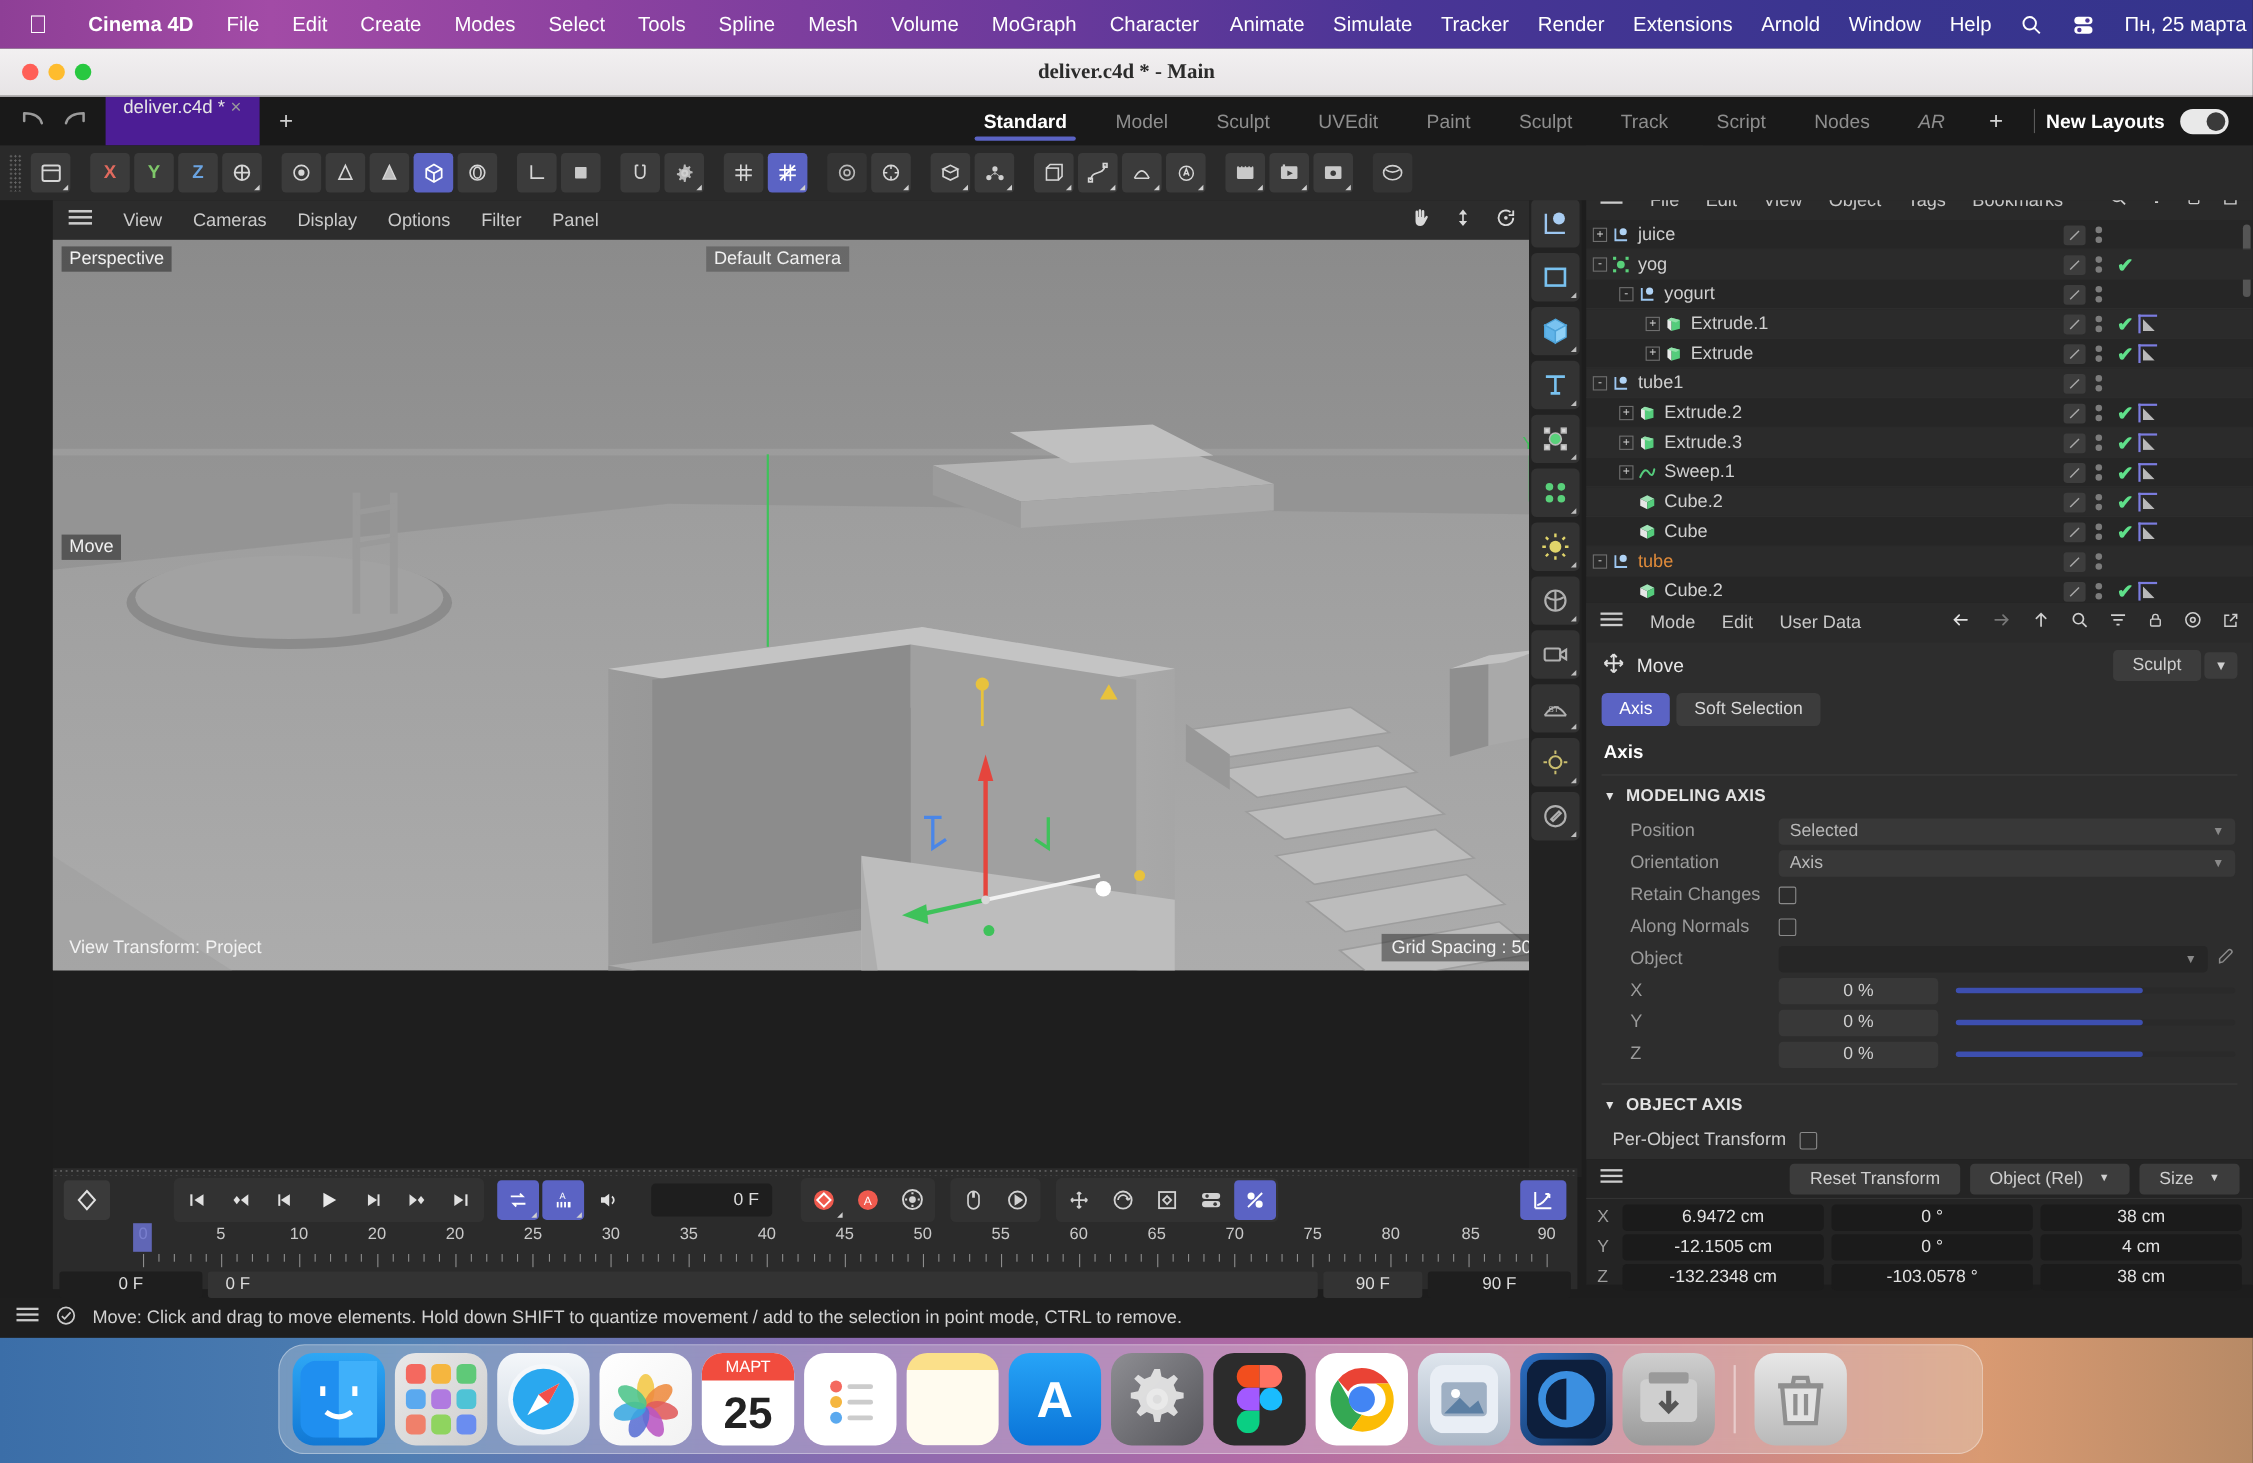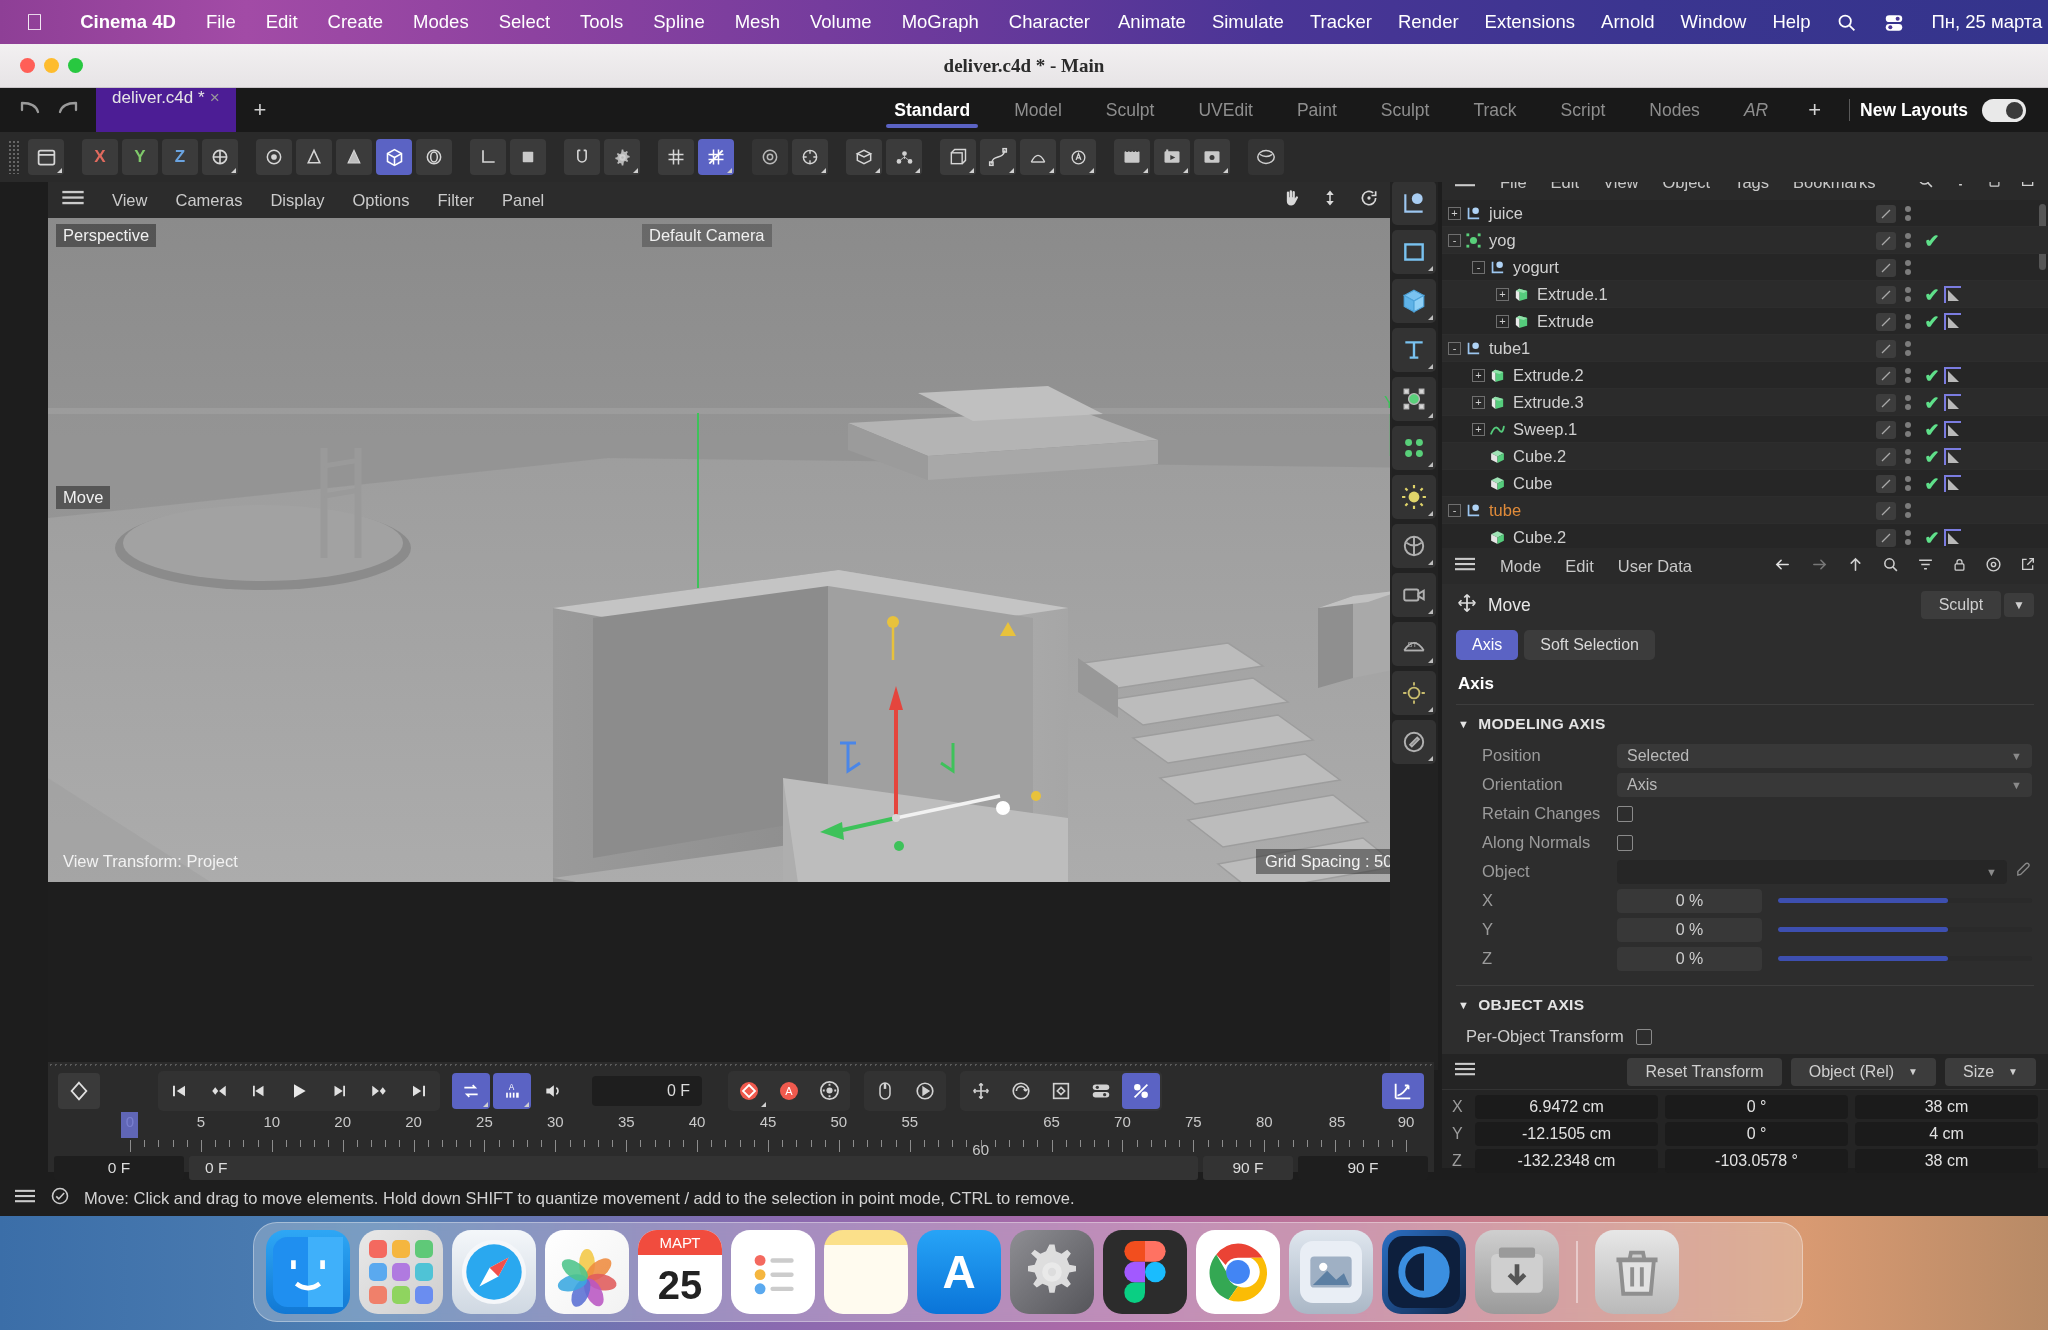--- a/index.html
+++ b/index.html
@@ -1476,21 +1476,21 @@
       <span class="tick-label" style="left: 223.778px;">10</span>
       <span class="tick-label" style="left: 294.667px;">20</span>
       <span class="tick-label" style="left: 365.556px;">20</span>
       <span class="tick-label" style="left: 436.444px;">25</span>
       <span class="tick-label" style="left: 507.333px;">30</span>
       <span class="tick-label" style="left: 578.222px;">35</span>
       <span class="tick-label" style="left: 649.111px;">40</span>
       <span class="tick-label" style="left: 720px;">45</span>
       <span class="tick-label" style="left: 790.889px;">50</span>
       <span class="tick-label" style="left: 861.778px;">55</span>
-      <span class="tick-label" style="left: 932.667px; margin-top: 28px;">60</span>
+      <span class="tick-label" style="left: 932.667px;">60</span>
       <span class="tick-label" style="left: 1003.56px;">65</span>
       <span class="tick-label" style="left: 1074.44px;">70</span>
       <span class="tick-label" style="left: 1145.33px;">75</span>
       <span class="tick-label" style="left: 1216.22px;">80</span>
       <span class="tick-label" style="left: 1289px;">85</span>
       <span class="tick-label" style="left: 1358px;">90</span>
       <span class="playhead" style="left: 73px;"></span>
     </div>
   <div class="tl-ticks" id="tl-ticks">
       <span class="tick" style="left: 82px; height: 12px;"></span>

